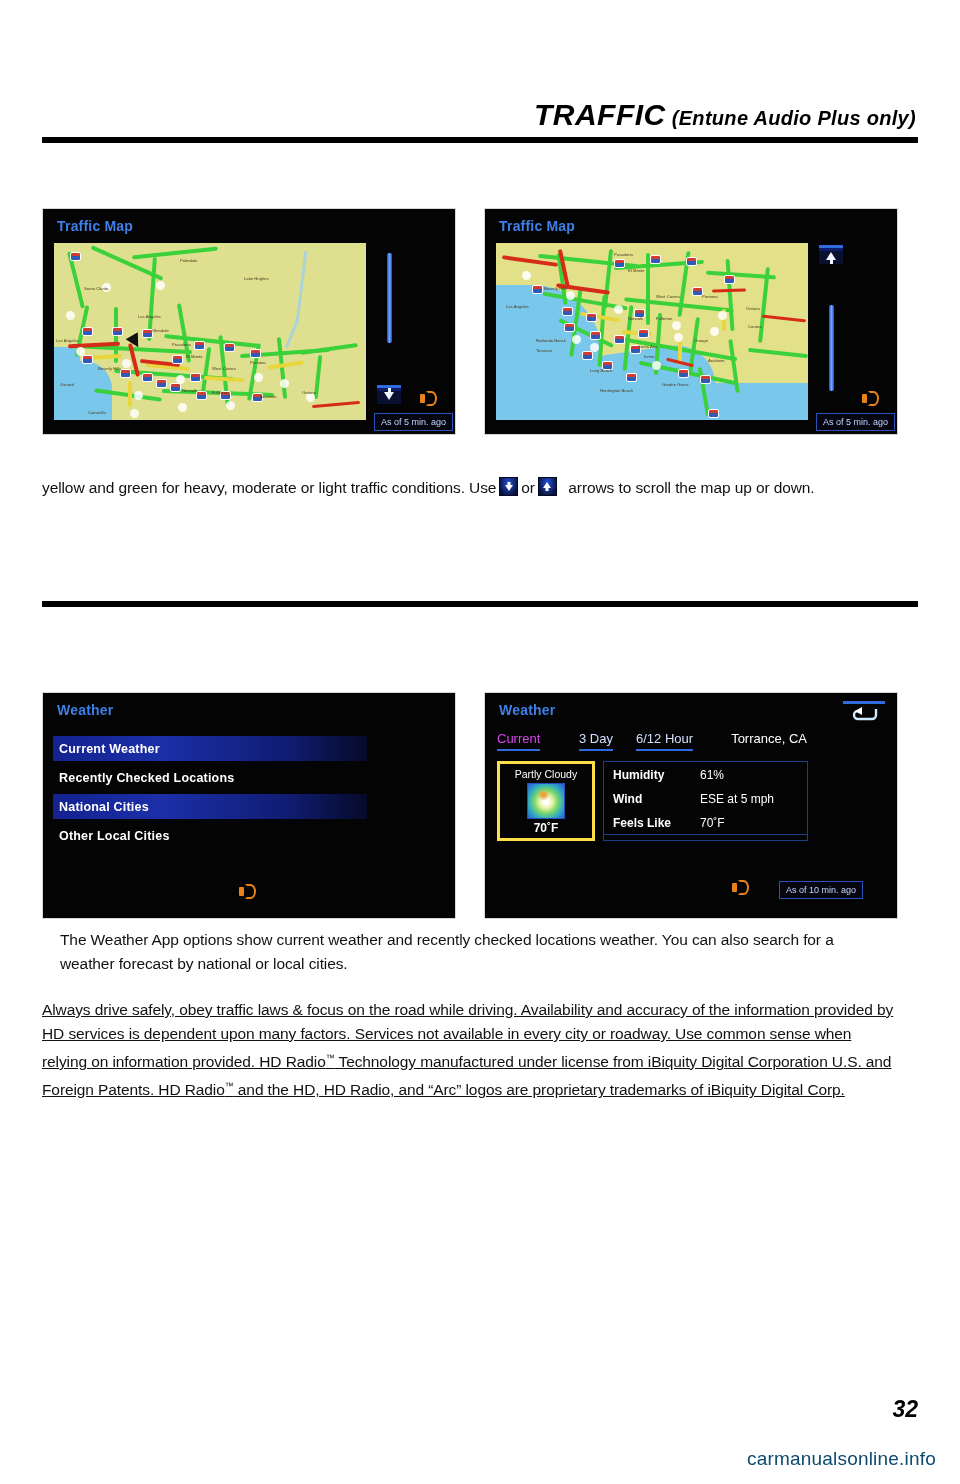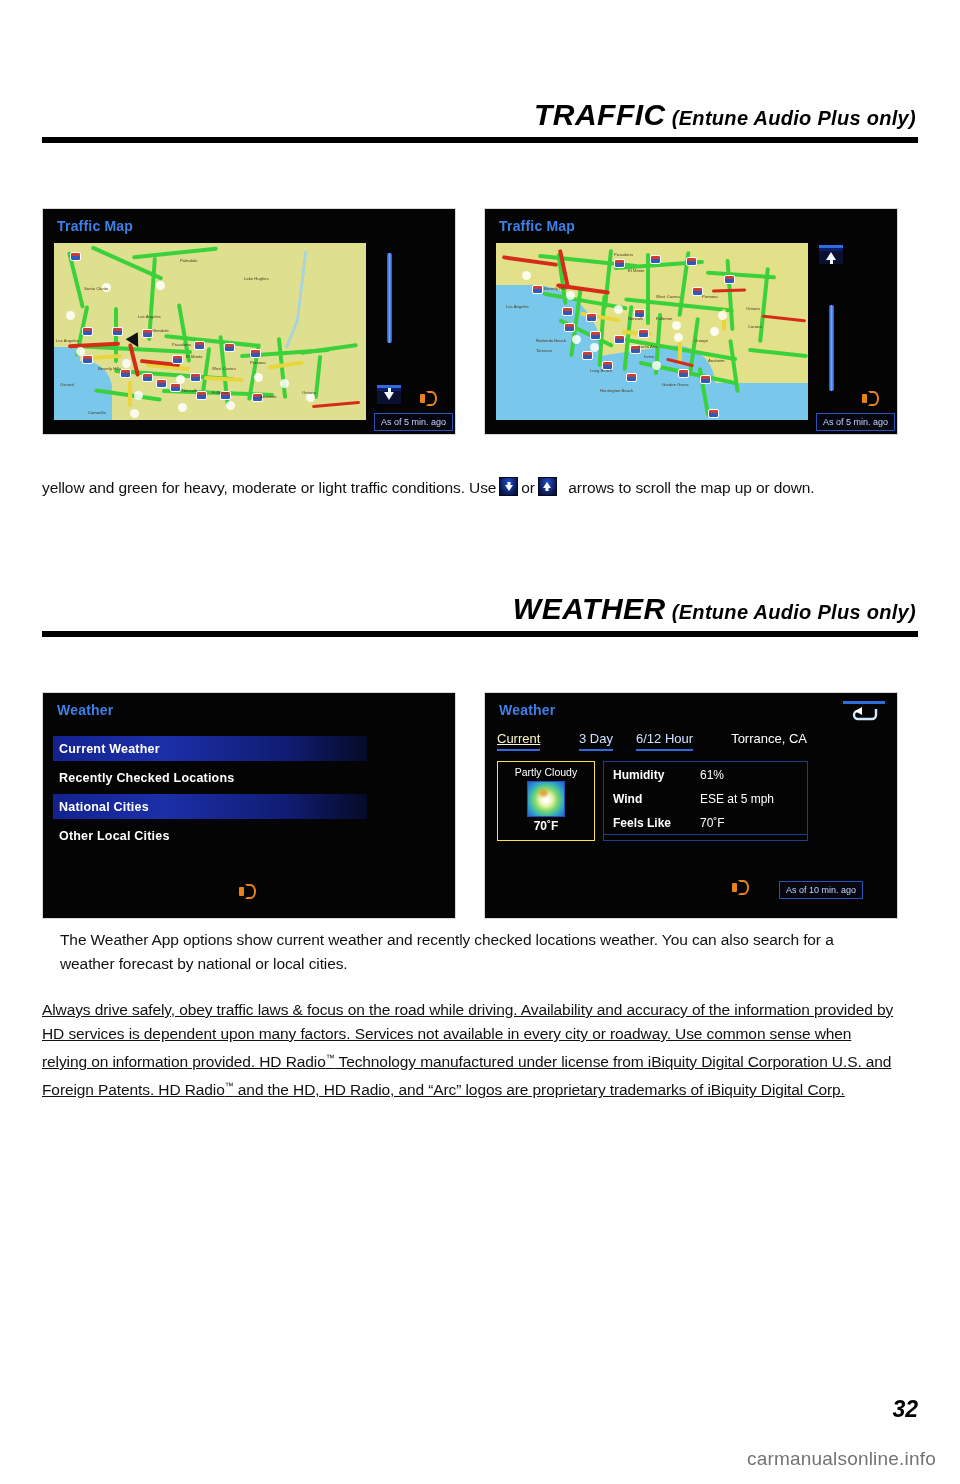--- a/index.html
+++ b/index.html
@@ -226,38 +226,38 @@
     width: 310px;
     height: 24px;
   }
   .wx-tab {
     position: absolute;
     font-size: 13px;
     color: #cfe0ff;
     padding-bottom: 3px;
     white-space: nowrap;
   }
-  .wx-tab.active { color: #fef9c3; text-decoration: underline; }
+  .wx-tab.active { color: #d946ef; }
   .wx-tab.underline { border-bottom: 2px solid #2f6bdc; }
   .wx-city {
     position: absolute;
     right: 0;
     top: 0;
     font-size: 13px;
     color: #ffffff;
     white-space: nowrap;
   }
 
   .wx-current-box {
     position: absolute;
     left: 12px;
     top: 68px;
     width: 98px;
     height: 80px;
-    border: 1px solid #fde047;
+    border: 3px solid #fde047;
     box-sizing: border-box;
     text-align: center;
     color: #ffffff;
   }
   .wx-cond {
     font-size: 10.5px;
     margin-top: 4px;
     white-space: nowrap;
   }
   .wx-ico {
@@ -351,21 +351,21 @@
     top: 1396px;
     font-size: 23px;
     font-weight: bold;
     font-style: italic;
   }
   #watermark {
     position: absolute;
     right: 24px;
     top: 1448px;
     font-size: 19px;
-    color: #737373;
+    color: #0c4a6e;
     letter-spacing: .2px;
   }
 </style>
 </head>
 <body>
 
 <div class="section-head" id="traffic-head">
   <div class="title-line">
     <span class="title-main">TRAFFIC</span><span class="title-sub">(Entune Audio Plus only)</span>
   </div>
@@ -591,23 +591,20 @@
   </div>
   <div class="asof" style="left:331px; top:204px;">As of 5 min. ago</div>
 </div>
 
 <div class="para" style="left:42px; top:452px; width:876px;">
   <br>
   <span>yellow and green for heavy, moderate or light traffic conditions. Use</span><span class="inline-btn down"><span class="stem"></span><span class="tri"></span></span><span>or</span><span class="inline-btn up"><span class="tri"></span><span class="stem"></span></span>&nbsp;&nbsp;<span>arrows to scroll the map up or down.</span>
 </div>
 
 <div class="section-head" id="weather-head">
-  <div class="title-line">
-    <span class="title-main">WEATHER</span><span class="title-sub">(Entune Audio Plus only)</span>
-  </div>
   <div class="rule"></div>
 </div>
 
 <div class="shot" id="shot-weather-menu" style="left:42px; top:692px; width:412px; height:225px;">
   <div class="shot-title">Weather</div>
 
   <div class="wx-menu-row hl" style="top:43px;">
     <span>Current Weather</span>
   </div>
   <div class="wx-menu-row" style="top:72px;">

